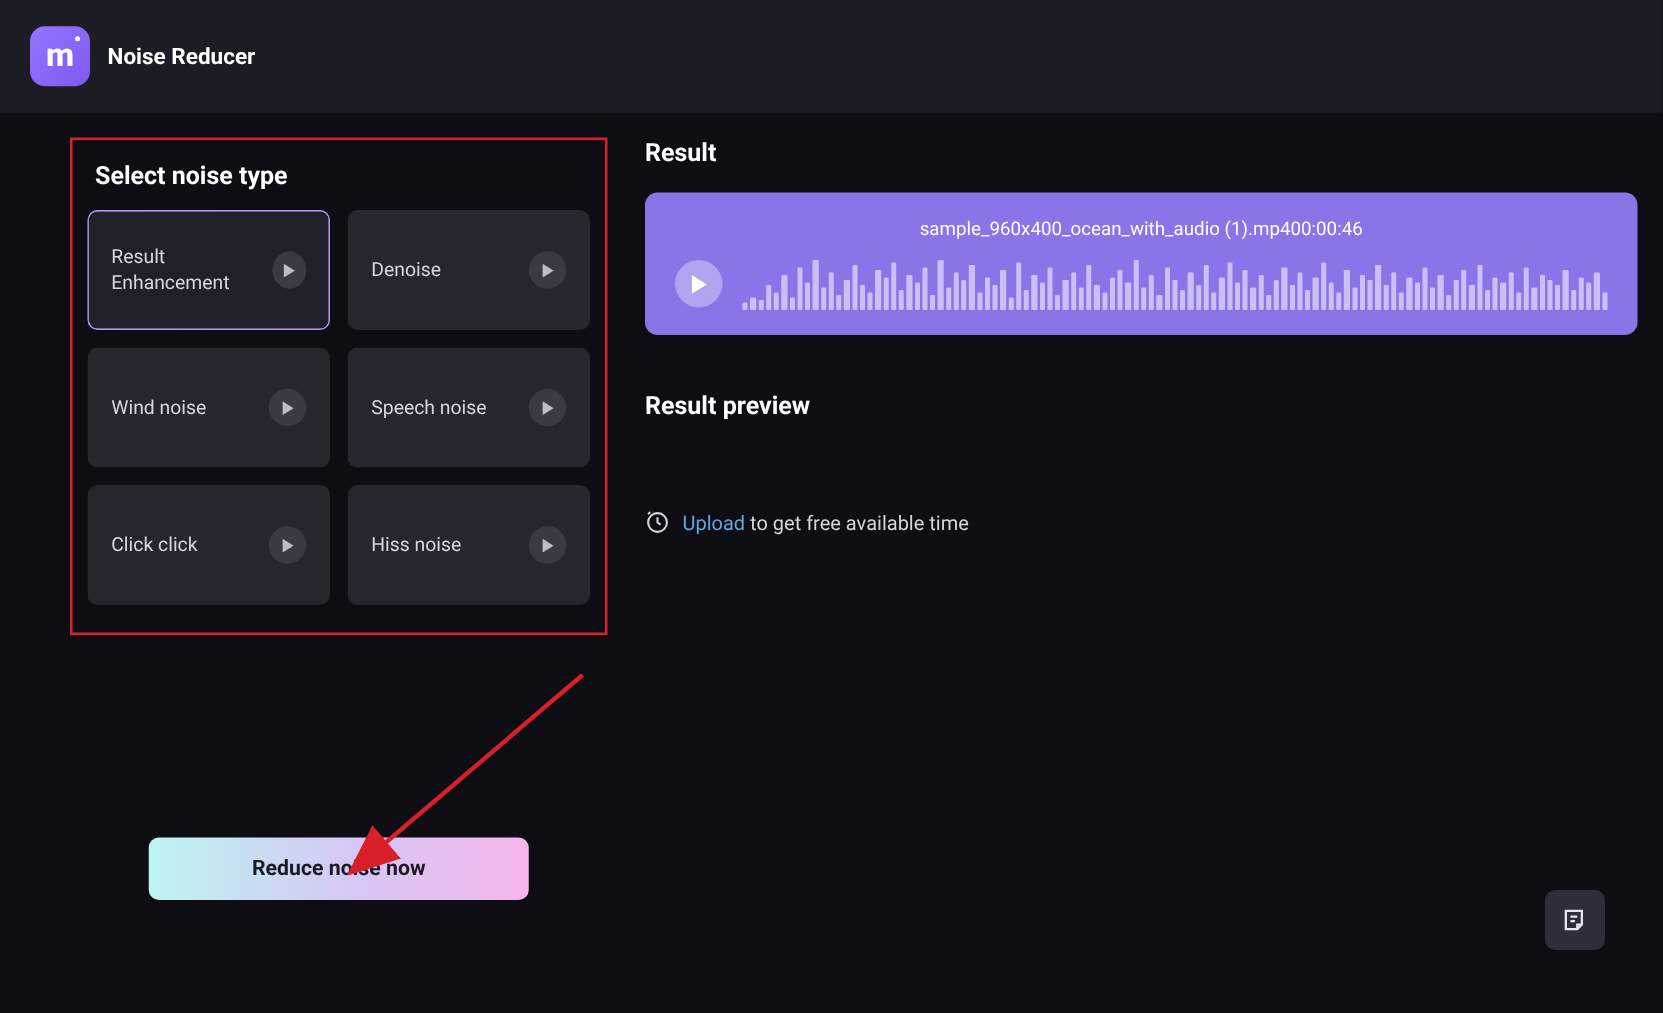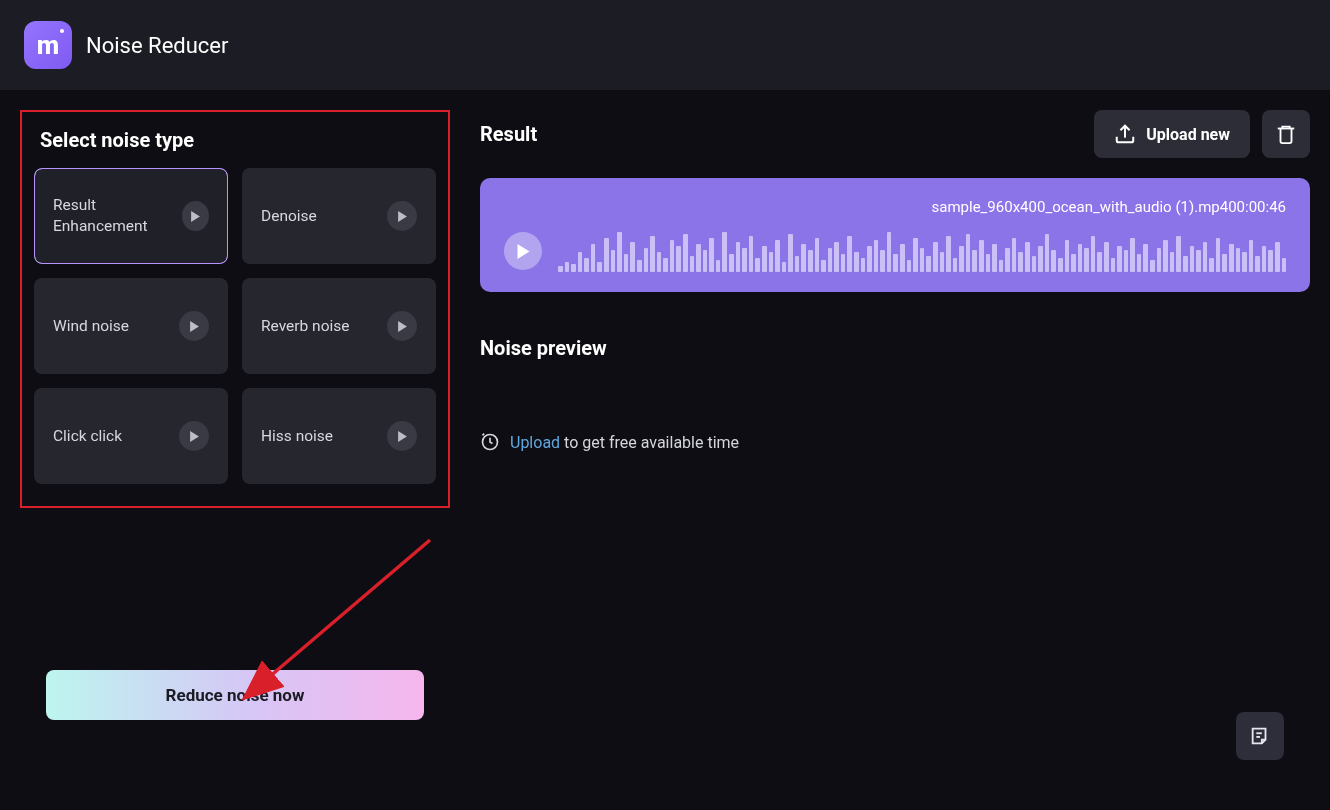--- a/index.html
+++ b/index.html
@@ -1,42 +1,42 @@
 <!DOCTYPE html>
 <html><head>
 <meta charset="utf-8">
 <style>
 * { margin: 0; padding: 0; box-sizing: border-box; font-family: -apple-system, BlinkMacSystemFont, "Segoe UI", Roboto, sans-serif; }
 body { background: #0d0d13; width: 1330px; height: 810px; overflow: hidden; }
 .header { background: #1c1c24; height: 90px; display: flex; align-items: center; padding: 0 24px; justify-content: space-between; }
 .header-left { display: flex; align-items: center; gap: 14px; }
 .logo { width: 48px; height: 48px; border-radius: 12px; background: linear-gradient(135deg, #9575ff, #7f5af0); display: flex; align-items: center; justify-content: center; color: #fff; font-weight: 800; font-size: 26px; position: relative; }
 .logo::after { content: ''; position: absolute; top: 8px; right: 8px; width: 4px; height: 4px; border-radius: 50%; background: #fff; }
-.app-title { color: #fff; font-size: 22px; font-weight: 400; }
+.app-title { color: #fff; font-size: 18px; font-weight: 700; }
 .signup-btn { background: #2e2e3a; color: #fff; border: none; padding: 14px 28px; border-radius: 8px; font-size: 16px; font-weight: 700; cursor: pointer; }
-.main { padding: 20px; display: flex; gap: 30px; }
+.main { padding: 20px; display: flex; gap: 30px; margin-left: 36px; }
 .left-panel { width: 430px; }
 .red-box { border: 2px solid #d9202a; padding: 16px 12px 22px 12px; }
 .section-title { color: #fff; font-size: 20px; font-weight: 700; margin-bottom: 16px; padding-left: 6px; }
 .noise-grid { display: grid; grid-template-columns: 1fr 1fr; gap: 14px; }
 .noise-card { background: #26262f; border-radius: 8px; height: 96px; display: flex; align-items: center; justify-content: space-between; padding: 0 18px; cursor: pointer; border: 1px solid transparent; }
 .noise-card.selected { border: 1px solid #b694ff; background-image: linear-gradient(#202029,#202029), linear-gradient(90deg,#cfe9ff,#dfa8ff); background-origin: border-box; background-clip: padding-box, border-box; }
 .noise-label { color: #d7d7de; font-size: 15.5px; line-height: 1.35; }
 .play-btn { width: 30px; height: 30px; border-radius: 50%; background: #3a3a45; display: flex; align-items: center; justify-content: center; cursor: pointer; }
 .play-btn svg { fill: #bdbdc7; }
-.reduce-btn { margin-top: 162px; width: 378px; margin-left: auto; margin-right: auto; display: block; height: 50px; border: none; border-radius: 8px; background: linear-gradient(90deg, #bdf5ef 0%, #d6c6f6 55%, #f6b6ec 100%); color: #1b1b23; font-size: 17px; font-weight: 700; cursor: pointer; }
+.reduce-btn { margin-top: 162px; width: 304px; margin-left: auto; margin-right: auto; display: block; height: 50px; border: none; border-radius: 8px; background: linear-gradient(90deg, #bdf5ef 0%, #d6c6f6 55%, #f6b6ec 100%); color: #1b1b23; font-size: 17px; font-weight: 700; cursor: pointer; }
 .arrow { position: absolute; pointer-events: none; }
 .right-panel { flex: 1; }
 .right-top { display: flex; align-items: center; justify-content: space-between; margin-bottom: 20px; }
 .origin-title { color: #fff; font-size: 20px; font-weight: 700; }
 .right-actions { display: flex; gap: 12px; }
 .upload-btn { background: #2d2d37; color: #fff; border: none; padding: 12px 20px; border-radius: 8px; font-size: 16px; font-weight: 700; cursor: pointer; display: flex; align-items: center; gap: 10px; }
 .delete-btn { background: #2d2d37; border: none; width: 48px; height: 48px; border-radius: 8px; cursor: pointer; display: flex; align-items: center; justify-content: center; }
 .audio-card { background: #8b73e8; border-radius: 10px; padding: 20px 24px; }
-.audio-header { display: flex; justify-content: flex-end; color: #fff; font-size: 15px; margin-bottom: 14px; }
+.audio-header { display: flex; justify-content: center; color: #fff; font-size: 15px; margin-bottom: 14px; }
 .audio-body { display: flex; align-items: center; gap: 16px; }
 .big-play { width: 38px; height: 38px; border-radius: 50%; background: rgba(255,255,255,0.35); display: flex; align-items: center; justify-content: center; cursor: pointer; }
 .big-play svg { fill: #fff; }
 .waveform { flex: 1; height: 42px; display: flex; align-items: flex-end; gap: 2px; }
 .waveform span { flex: 1; background: rgba(255,255,255,0.55); border-radius: 1px; }
 .result-title { color: #fff; font-size: 20px; font-weight: 700; margin-top: 44px; margin-bottom: 24px; }
 .result-box { border: 1.5px dashed #4a4a55; border-radius: 10px; height: 224px; display: flex; flex-direction: column; align-items: center; justify-content: center; gap: 32px; }
 .inbox-ico { width: 100px; height: 78px; position: relative; }
 .inbox-base { position:absolute; bottom:0; width:100px; height:48px; background:#3b3b44; transform:perspective(200px) rotateX(12deg); border-radius:2px; }
 .inbox-sheet { position:absolute; top:0; left:14px; width:72px; height:46px; background:linear-gradient(#d8d8e0,#bcbcc7); transform:perspective(160px) rotateX(40deg); }
@@ -81,21 +81,21 @@
         </div>
         <div class="noise-card">
           <div class="noise-label">Wind noise</div>
           <div class="play-btn">
               <svg width="11" height="11" viewBox="0 0 10 10">
                 <path d="M1 0 L9 5 L1 10 Z"></path>
               </svg>
             </div>
         </div>
         <div class="noise-card">
-          <div class="noise-label">Reverb noise</div>
+          <div class="noise-label">Speech noise</div>
           <div class="play-btn">
               <svg width="11" height="11" viewBox="0 0 10 10">
                 <path d="M1 0 L9 5 L1 10 Z"></path>
               </svg>
             </div>
         </div>
         <div class="noise-card">
           <div class="noise-label">Click click</div>
           <div class="play-btn">
               <svg width="11" height="11" viewBox="0 0 10 10">
@@ -122,37 +122,20 @@
         </defs>
       <line x1="200" y1="10" x2="38" y2="148" stroke="#d9202a" stroke-width="3.5" marker-end="url(#ah)"></line>
     </svg>
 
     <button class="reduce-btn">Reduce noise now</button>
   </div>
 
   <div class="right-panel">
     <div class="right-top">
       <div class="origin-title">Result</div>
-      <div class="right-actions">
-        <button class="upload-btn">
-          <svg width="22" height="22" viewBox="0 0 24 24" fill="none" stroke="#fff" stroke-width="2.2">
-              <path d="M21 15v4a2 2 0 0 1-2 2H5a2 2 0 0 1-2-2v-4"></path>
-              <path d="M12 3v13"></path>
-              <path d="M7 8l5-5 5 5"></path>
-            </svg>
-          <span>Upload new</span>
-        </button>
-        <button class="delete-btn">
-          <svg width="22" height="22" viewBox="0 0 24 24" fill="none" stroke="#fff" stroke-width="2">
-              <path d="M3 6h18"></path>
-              <path d="M8 6V4h8v2"></path>
-              <path d="M6 6v14a2 2 0 0 0 2 2h8a2 2 0 0 0 2-2V6"></path>
-            </svg>
-        </button>
-      </div>
     </div>
 
     <div class="audio-card">
       <div class="audio-header">
         <span>sample_960x400_ocean_with_audio (1).mp4</span>
         <span>00:00:46</span>
       </div>
       <div class="audio-body">
         <div class="big-play">
           <svg width="15" height="15" viewBox="0 0 10 10">
@@ -268,21 +251,21 @@
             <span style="height: 32px;"></span>
             <span style="height: 16px;"></span>
             <span style="height: 26px;"></span>
             <span style="height: 22px;"></span>
             <span style="height: 30px;"></span>
             <span style="height: 14px;"></span>
           </div>
       </div>
     </div>
 
-    <div class="result-title">Noise preview</div>
+    <div class="result-title">Result preview</div>
 
     <div class="footer-line">
       <svg width="20" height="20" viewBox="0 0 24 24" fill="none" stroke="#d5d5dd" stroke-width="2">
           <circle cx="12" cy="12" r="9"></circle>
           <path d="M12 7v5l3 2"></path>
           <path d="M3 4l2-2"></path>
         </svg>
       <span>
         <span class="footer-link">Upload</span><span> to get free available time</span>
       </span>

